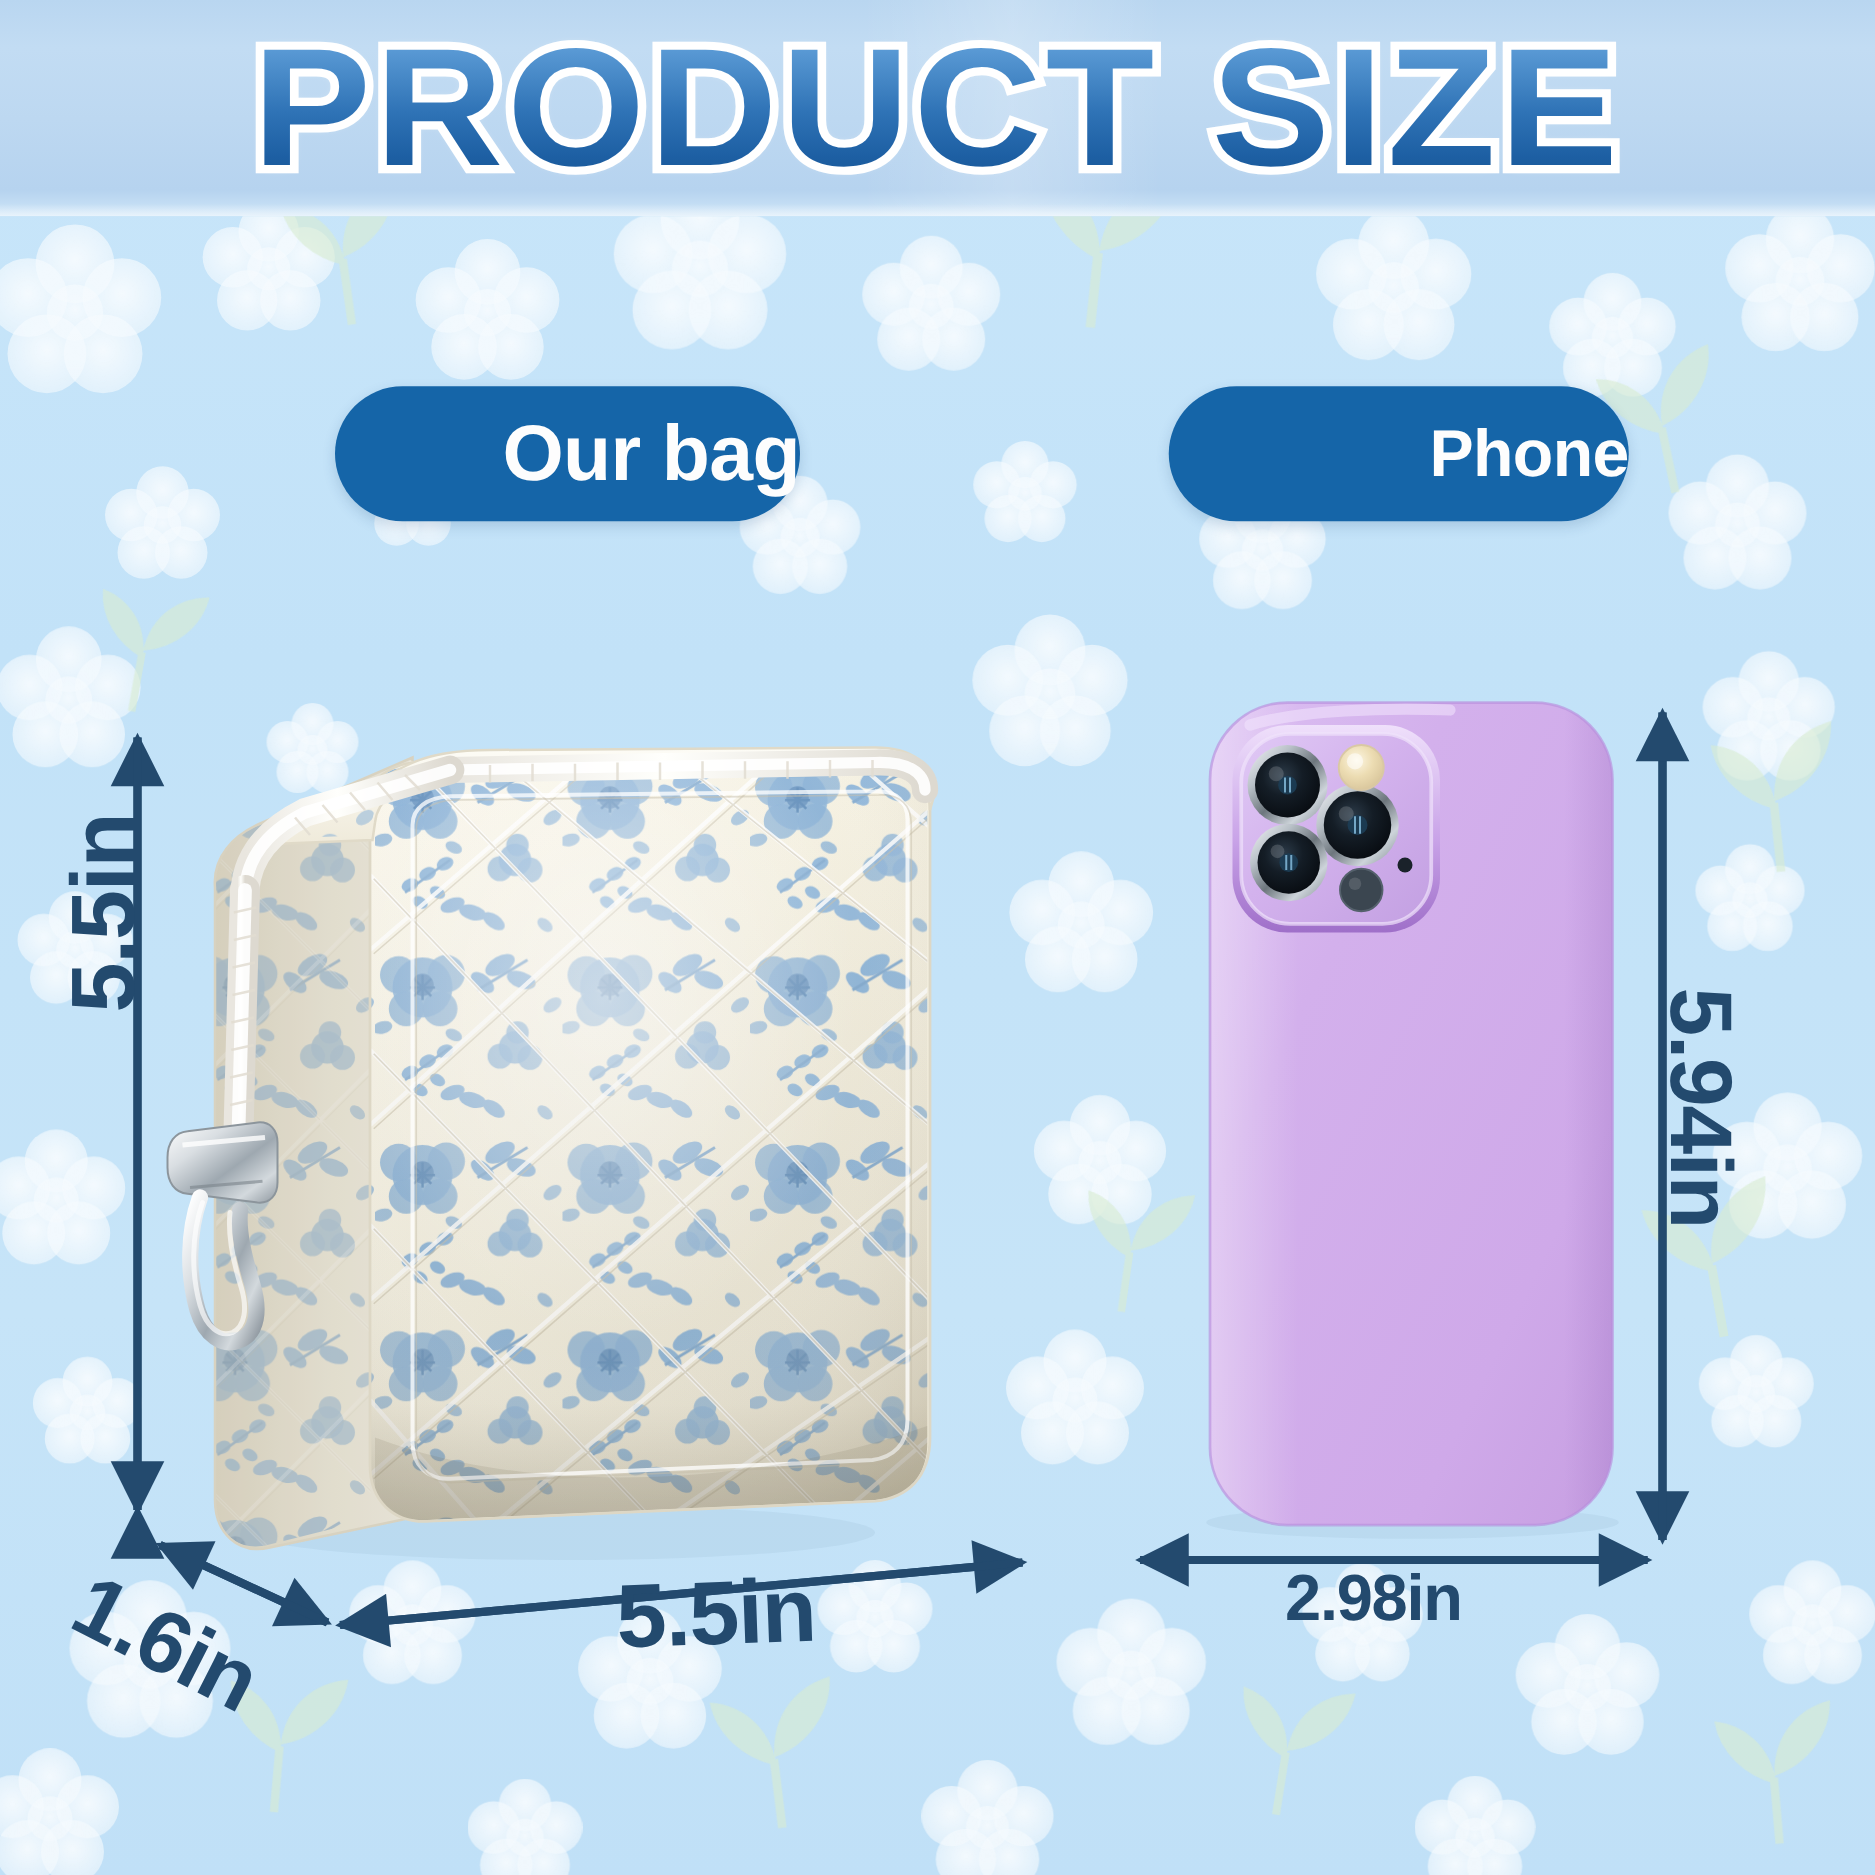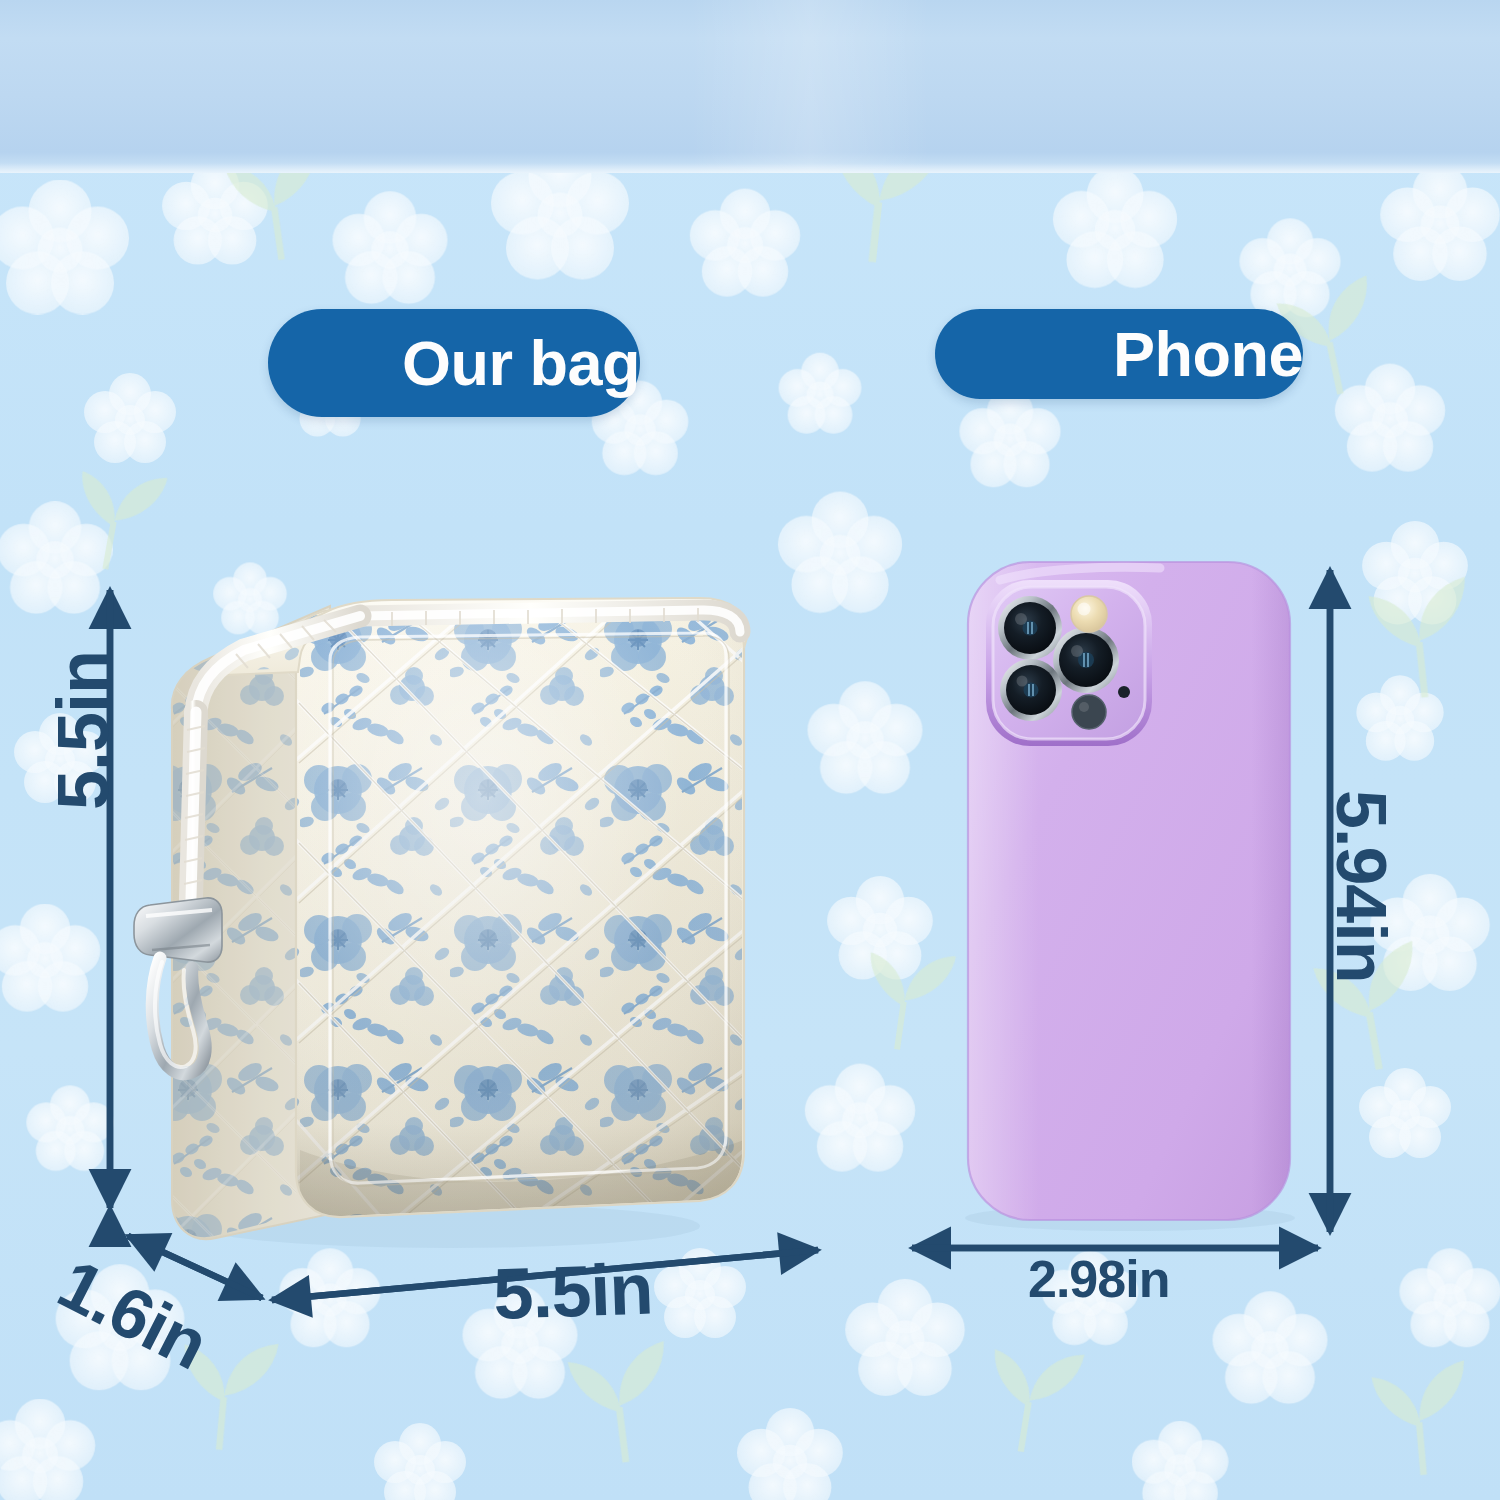--- a/index.html
+++ b/index.html
@@ -49,21 +49,21 @@
   }
 
   
   .badge{
     position:absolute;display:flex;align-items:center;justify-content:flex-end;
     background:#1565a8;border-radius:200px;
     color:#fdfdfd;font-weight:bold;line-height:1;
     box-shadow:0 4px 10px rgba(30,70,120,.18);
   }
   #badge-bag{left:268px;top:309px;width:372px;height:108px;font-size:63px;letter-spacing:-.5px;}
-  #badge-phone{left:935px;top:309px;width:368px;height:90px;font-size:63px;letter-spacing:-.5px;}
+  #badge-phone{left:935px;top:309px;width:368px;height:108px;font-size:53px;letter-spacing:-.5px;}
 
   
   .dim{
     position:absolute;color:#234a6e;font-weight:bold;white-space:nowrap;
     font-family:"Liberation Sans","DejaVu Sans",sans-serif;line-height:1;
   }
   #dim-bag-h{left:47px;top:810px;font-size:72px;transform:rotate(-90deg);transform-origin:left top;letter-spacing:-1px;}
   #dim-bag-d{left:80px;top:1248px;font-size:70px;transform:rotate(27deg);transform-origin:left top;letter-spacing:-1px;}
   #dim-bag-w{left:492px;top:1258px;font-size:72px;transform:rotate(-2deg);transform-origin:left top;letter-spacing:-1px;}
   #dim-phone-h{left:1396px;top:790px;font-size:70px;transform:rotate(90deg);transform-origin:left top;letter-spacing:-1px;}
@@ -158,20 +158,26 @@
       <use href="#leaf" transform="translate(1370,1010) rotate(-10) scale(1.2)"></use>
       <use href="#leaf" transform="translate(225,1395) rotate(5) scale(1.1)"></use>
       <use href="#leaf" transform="translate(620,1405) rotate(-7) scale(1.15)"></use>
       <use href="#leaf" transform="translate(1030,1400) rotate(9) scale(1.05)"></use>
       <use href="#leaf" transform="translate(1420,1420) rotate(-5) scale(1.1)"></use>
     </g>
   </svg>
 
   <div class="header">
     <div class="header-sheen"></div>
+  </div>
+  <div class="title-wrap">
+    <div class="title">
+      <span class="t-stroke">PRODUCT SIZE</span>
+      <span class="t-fill">PRODUCT SIZE</span>
+    </div>
   </div>
 
   <div class="badge" id="badge-bag">
     <span>Our bag</span>
   </div>
   <div class="badge" id="badge-phone">
     <span>Phone</span>
   </div>
 
   <svg class="svg-layer" viewBox="0 0 1500 1500">

